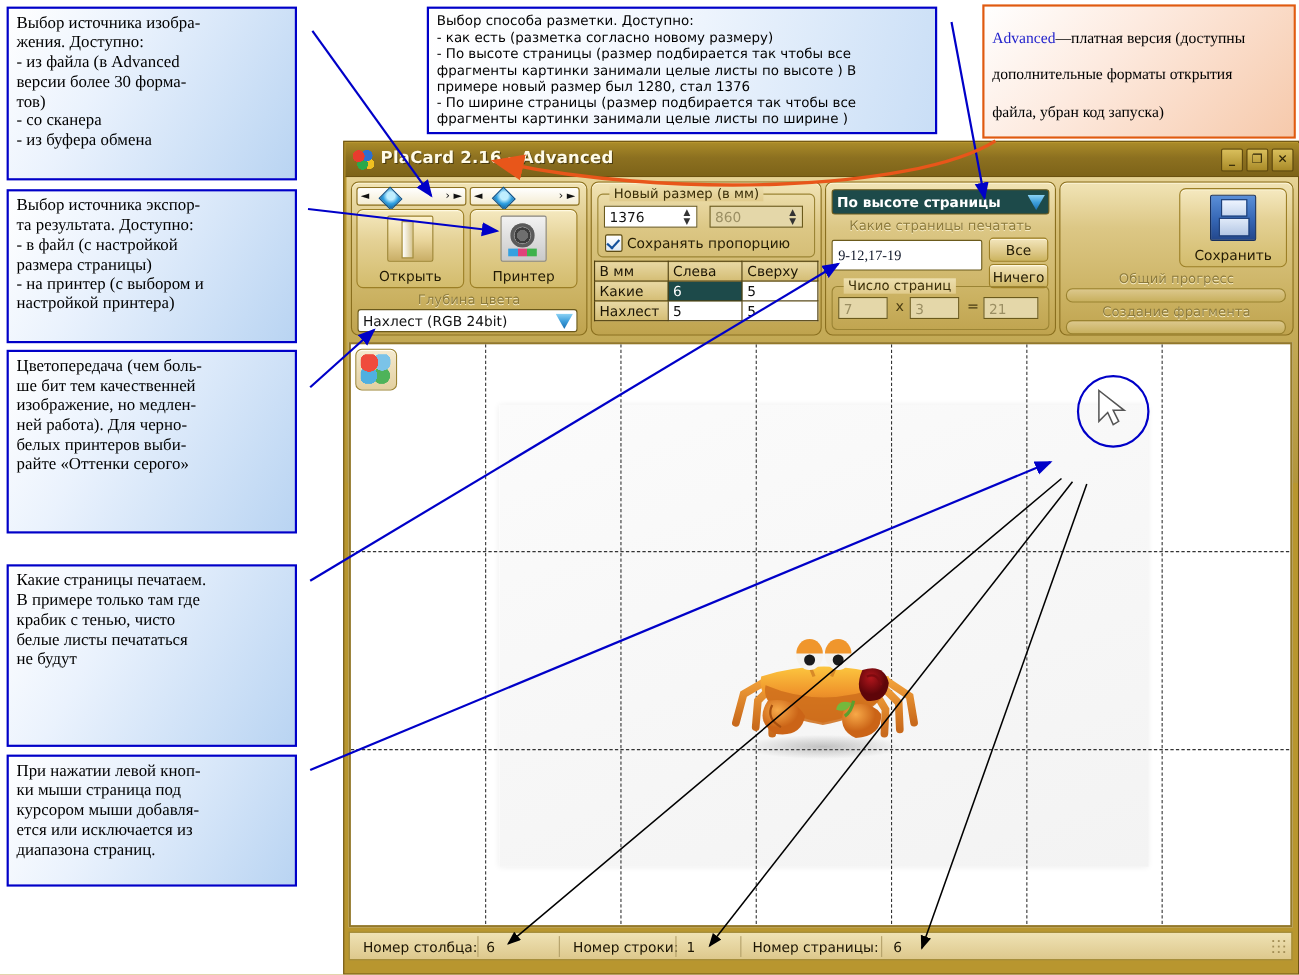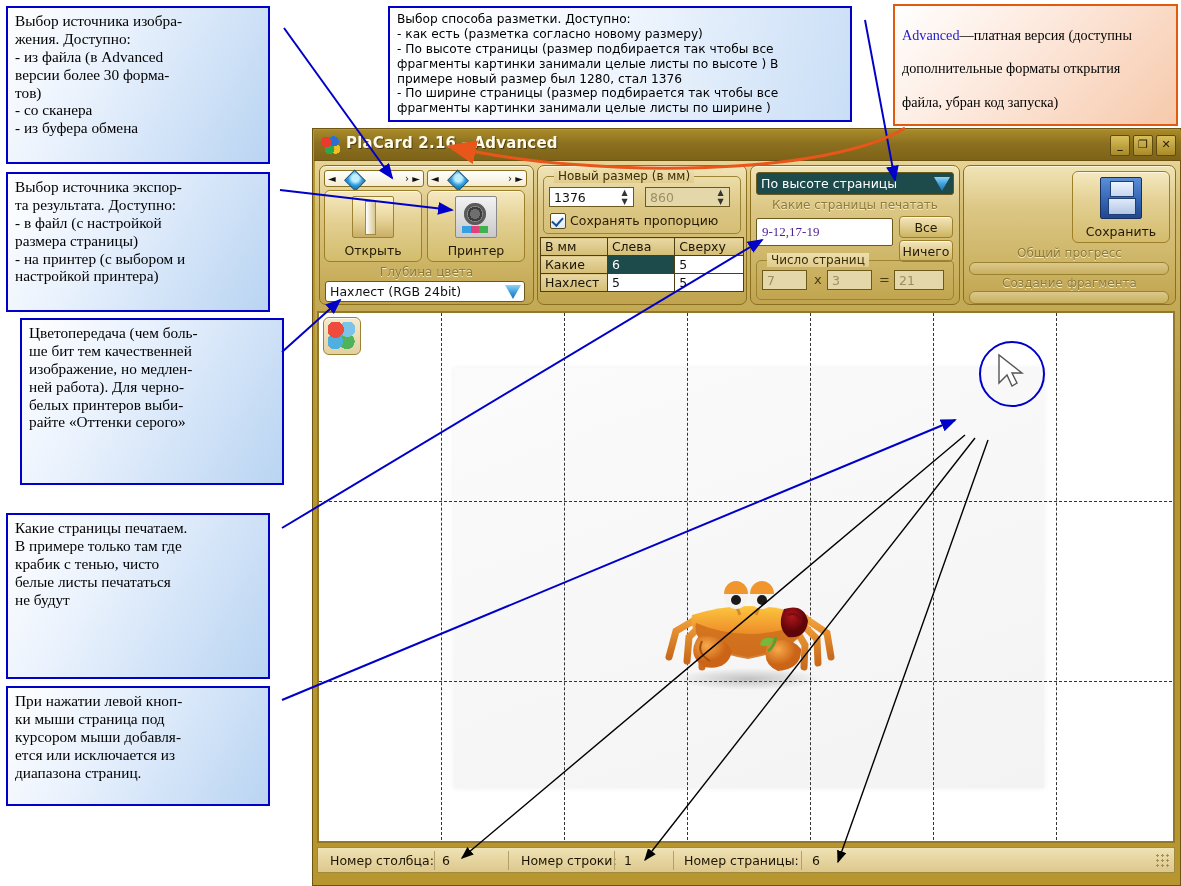--- a/index.html
+++ b/index.html
@@ -173,21 +173,21 @@
   }
   
   .combo{
     position:absolute;height:21px;border:1px solid #6b5a1c;border-radius:3px;
     background:#ffffff;box-sizing:border-box;cursor:pointer;
   }
   .combo .cv{
     position:absolute;left:4px;top:2px;font-size:12.5px;color:#111;
     font-family:"DejaVu Sans", sans-serif;
   }
-  .combo.dark{background:#1d4a4a;}
+  .combo.dark{background:#1d4a4a;font-weight:bold;}
   .combo.dark .cv{color:#ffffff;}
   .combo .arr{
     position:absolute;right:3px;top:3px;width:16px;height:14px;
     background:linear-gradient(180deg,#8fd4f5 0%,#3e9fdc 50%,#1b6fb0 100%);
     clip-path:polygon(0 0,100% 0,50% 100%);
   }
 
   
   .fieldset{
     position:absolute;border:1px solid #9b8434;border-radius:5px;box-sizing:border-box;
@@ -228,21 +228,21 @@
   }
   table.mm td.hd{background:linear-gradient(180deg,#e8d8a4,#d4bd74);color:#1c1504;font-weight:normal;}
   table.mm td.val{background:#ffffff;color:#111;}
   table.mm td.sel{background:#1d4a4a;color:#ffffff;}
 
   
   .txtbox{
     position:absolute;height:23px;border:1px solid #6b5a1c;background:#ffffff;
     box-sizing:border-box;border-radius:2px;
   }
-  .txtbox .tv{position:absolute;left:5px;top:3px;font-size:13px;color:#4c1d95;font-family:"Liberation Serif", serif;}
+  .txtbox .tv{position:absolute;left:5px;top:3px;font-size:13px;color:#0f172a;font-family:"Liberation Serif", serif;}
   .btn-sm{
     position:absolute;height:22px;border:1px solid #9c7f26;border-radius:4px;
     background:linear-gradient(180deg,#f3e6bd,#ddc887 60%,#ccb45f);
     box-shadow:inset 0 1px 0 #fff8e0;
     font-size:12.5px;color:#231b04;text-align:center;line-height:21px;
     font-family:"DejaVu Sans", sans-serif;cursor:pointer;box-sizing:border-box;
   }
   .ops{position:absolute;font-size:13px;color:#4a3c12;font-family:"DejaVu Sans", sans-serif;}
 
   
@@ -319,21 +319,21 @@
 - со сканера
 - из буфера обмена</div>
 
 <div class="callout" style="left:6px;top:172px;width:264px;height:140px;">Выбор источника экспор-
 та результата. Доступно:
 - в файл (с настройкой
 размера страницы)
 - на принтер (с выбором и
 настройкой принтера)</div>
 
-<div class="callout" style="left:20px;top:318px;width:264px;height:167px;">Цветопередача (чем боль-
+<div class="callout" style="left:6px;top:318px;width:264px;height:167px;">Цветопередача (чем боль-
 ше бит тем качественней
 изображение, но медлен-
 ней работа). Для черно-
 белых принтеров выби-
 райте «Оттенки серого»</div>
 
 <div class="callout" style="left:6px;top:513px;width:264px;height:166px;">Какие страницы печатаем.
 В примере только там где
 крабик с тенью, чисто
 белые листы печататься

